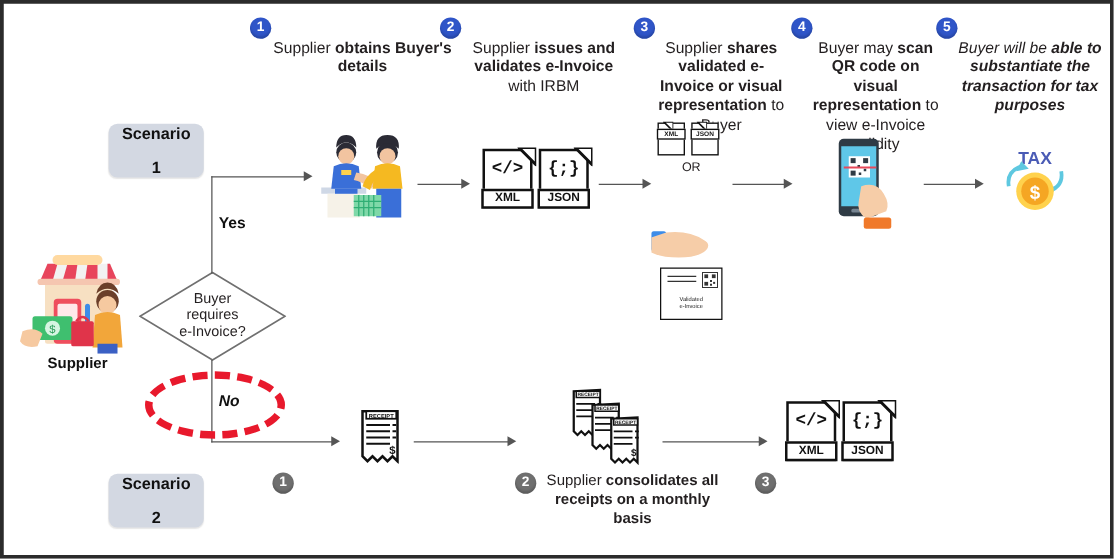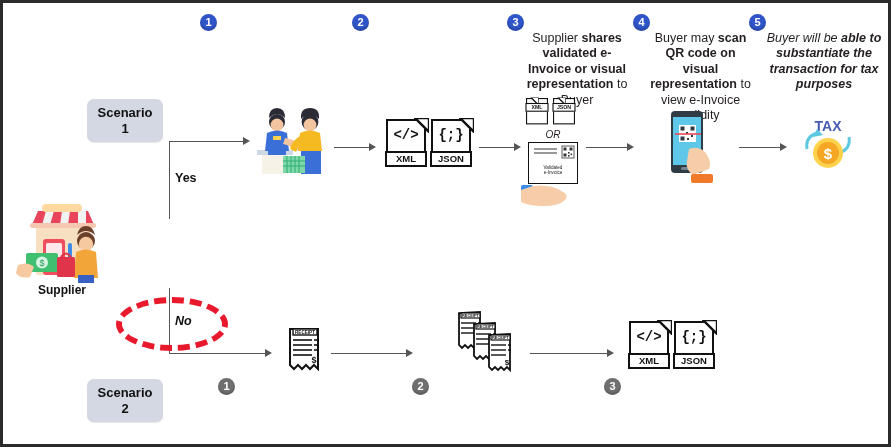--- a/index.html
+++ b/index.html
@@ -32,21 +32,21 @@
   .cap b{font-weight:bold;}
   
   .scenario{
     background:#d3d8e2;
     border-radius:7px;
     color:#111;
     font-weight:bold;
     font-size:13px;
     text-align:center;
     line-height:1.2;
-    display:flex;align-items:center;justify-content:center;
+    display:flex;align-items:center;justify-content:space-between;
     flex-direction:column;
     box-shadow:0 1px 1px rgba(0,0,0,.10);
   }
   
   .hline{background:#555;height:1.4px;}
   .vline{background:#555;width:1.4px;}
   .arrowhead{
     width:0;height:0;
     border-top:4.5px solid transparent;
     border-bottom:4.5px solid transparent;
@@ -92,38 +92,40 @@
   }
   
   .vcard{
     width:50px;height:42px;border:1.6px solid #111;background:#fff;
     position:relative;box-sizing:border-box;
   }
   .vcard .vtxt{
     position:absolute;left:0;bottom:7px;width:100%;
     text-align:center;font-size:4.6px;color:#222;line-height:5.6px;
   }
-  .or-label{font-size:10px;color:#231f20;text-align:center;font-style:italic;}
+  .or-label{font-size:10px;color:#231f20;text-align:center;}
   
   .bcap{font-size:12px;line-height:1.25;color:#231f20;text-align:center;}
   .bcap b{font-weight:bold;}
   .supplier-label{font-size:12px;font-weight:bold;color:#111;text-align:center;}
 </style>
 </head>
 <body>
 
 <div id="page">
 
   <div class="abs" style="left:197px;top:11px;">
     <div class="step-badge">1</div>
   </div>
+  <div class="abs cap" style="left:212px;top:28px;width:150px;">Supplier <b>obtains Buyer's details</b></div>
 
   <div class="abs" style="left:349px;top:11px;">
     <div class="step-badge">2</div>
   </div>
+  <div class="abs cap" style="left:367px;top:28px;width:130px;">Supplier <b>issues and validates e-Invoice</b> with IRBM</div>
 
   <div class="abs" style="left:504px;top:11px;">
     <div class="step-badge">3</div>
   </div>
   <div class="abs cap" style="left:519px;top:28px;width:110px;">Supplier <b>shares validated e-Invoice or visual representation</b> to Buyer</div>
 
   <div class="abs" style="left:630px;top:11px;">
     <div class="step-badge">4</div>
   </div>
   <div class="abs cap" style="left:645px;top:28px;width:105px;">Buyer may <b>scan QR code on visual representation</b> to view e-Invoice validity</div>
@@ -171,20 +173,30 @@
       <path d="M61 36 q9 -8 18 0 q-2 -9 -9 -9 q-7 0 -9 9 z" fill="#6b3f2a"></path>
       <path d="M60 53 q10 -5 20 0 l2 26 l-24 0 z" fill="#f2a63a"></path>
       <rect x="62" y="76" width="16" height="8" fill="#3b60c4"></rect>
 
       <rect x="41" y="58" width="18" height="20" rx="1.5" fill="#e0344a"></rect>
       <path d="M45 58 q5 -7 10 0" fill="none" stroke="#e0344a" stroke-width="2"></path>
     </svg>
   </div>
   <div class="abs supplier-label" style="left:10px;top:280px;width:98px;">Supplier</div>
 
+  <div class="abs diamond" style="left:108px;top:214px;">
+    <svg width="118" height="72" viewBox="0 0 118 72">
+      <polygon points="59,1 117,36 59,71 1,36" fill="#ffffff" stroke="#707070" stroke-width="1.3"></polygon>
+    </svg>
+    <div class="dtext">
+      <span>Buyer</span>
+      <span>requires</span>
+      <span>e-Invoice?</span>
+    </div>
+  </div>
 
   <div class="abs vline" style="left:166px;top:138px;height:78px;"></div>
   <div class="abs hline" style="left:166px;top:138px;width:76px;"></div>
   <div class="abs arrowhead" style="left:240px;top:134px;"></div>
   <div class="abs branch-label" style="left:172px;top:168px;">Yes</div>
 
   <div class="abs vline" style="left:166px;top:285px;height:66px;"></div>
   <div class="abs hline" style="left:166px;top:350px;width:98px;"></div>
   <div class="abs arrowhead" style="left:262px;top:346px;"></div>
   <div class="abs branch-label" style="left:172px;top:311px;font-style:italic;">No</div>
@@ -428,18 +440,19 @@
     </div>
   </div>
 
   <div class="abs" style="left:215px;top:375px;">
     <div class="step-badge gray">1</div>
   </div>
 
   <div class="abs" style="left:409px;top:375px;">
     <div class="step-badge gray">2</div>
   </div>
+  <div class="abs bcap" style="left:427px;top:374px;width:152px;">Supplier <b>consolidates all receipts on a monthly basis</b></div>
 
   <div class="abs" style="left:601px;top:375px;">
     <div class="step-badge gray">3</div>
   </div>
 
 </div>
 
 </body></html>

